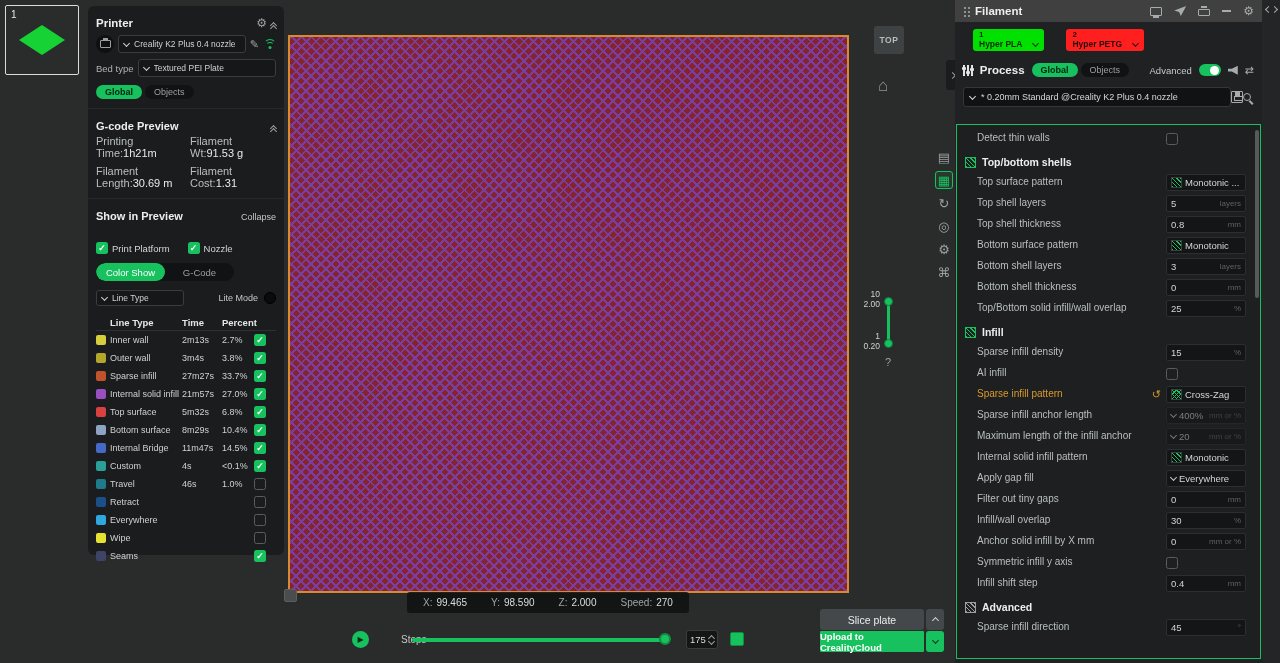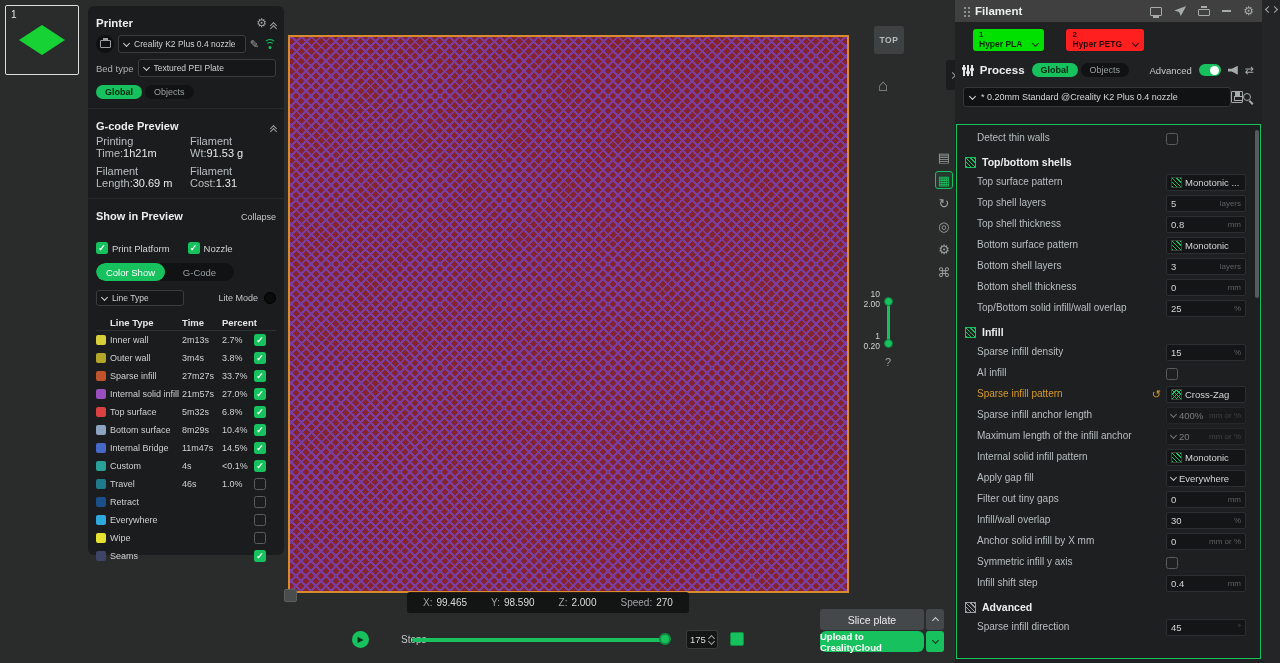--- a/index.html
+++ b/index.html
@@ -89,21 +89,21 @@
   .steps-label{position:absolute;left:401px;top:634px;font-size:10px;color:#c3c7c8}
   .steps-slider{position:absolute;left:412px;top:638px;width:252px;height:4px;border-radius:2px;background:var(--accent)}
   .steps-knob{position:absolute;left:659px;top:633px;width:12px;height:12px;border-radius:50%;background:var(--accent);border:2px solid #0e8f40}
   .steps-box{position:absolute;left:686px;top:630px;width:32px;height:19px;background:#141616;border:1px solid #3a3d3e;border-radius:3px;display:flex;align-items:center;padding:0 3px;gap:3px}
   .steps-box .v{flex:1;font-size:9.5px;color:#d8dbdb}
   .spin{display:flex;flex-direction:column;gap:2px;color:#9aa0a1}
   .green-cube{position:absolute;left:730px;top:632px;width:14px;height:14px;background:var(--accent);border-radius:2px;border:1px solid #0e8f40}
 
   .slice-btn{position:absolute;left:820px;top:609px;width:104px;height:21px;background:#45484a;border-radius:3px;display:flex;align-items:center;justify-content:center;font-size:10.5px;color:#eceeee}
   .slice-chev{position:absolute;left:926px;top:609px;width:18px;height:21px;background:#45484a;border-radius:3px;display:flex;align-items:center;justify-content:center;color:#cfd3d3}
-  .upload-btn{position:absolute;left:820px;top:631px;width:104px;height:21px;background:var(--accent);border-radius:6px;display:flex;align-items:center;justify-content:center;font-size:9.5px;font-weight:bold;color:#fff}
+  .upload-btn{position:absolute;left:820px;top:631px;width:104px;height:21px;background:var(--accent);border-radius:1px;display:flex;align-items:center;justify-content:center;font-size:9.5px;font-weight:bold;color:#fff}
   .upload-chev{position:absolute;left:926px;top:631px;width:18px;height:21px;background:var(--accent);border-radius:3px;display:flex;align-items:center;justify-content:center;color:#0a3318}
 
   
   .right-panel{position:absolute;left:955px;top:0;width:307px;height:663px;background:#1f2122}
   .rp-head{height:22px;display:flex;align-items:center;padding:0 8px;background:#404040;gap:4px}
   .grip{width:8px;height:11px;background-image:radial-gradient(#8d9293 1px,transparent 1.2px);background-size:4px 4px}
   .rp-title{font-weight:bold;color:#eceeee;font-size:11.5px}
   .rp-head .spacer{flex:1}
   .hicons{display:flex;gap:12px;align-items:center;color:#a6abac}
   .icon-monitor{width:12px;height:9px;border:1.3px solid currentColor;border-radius:1px;position:relative}

